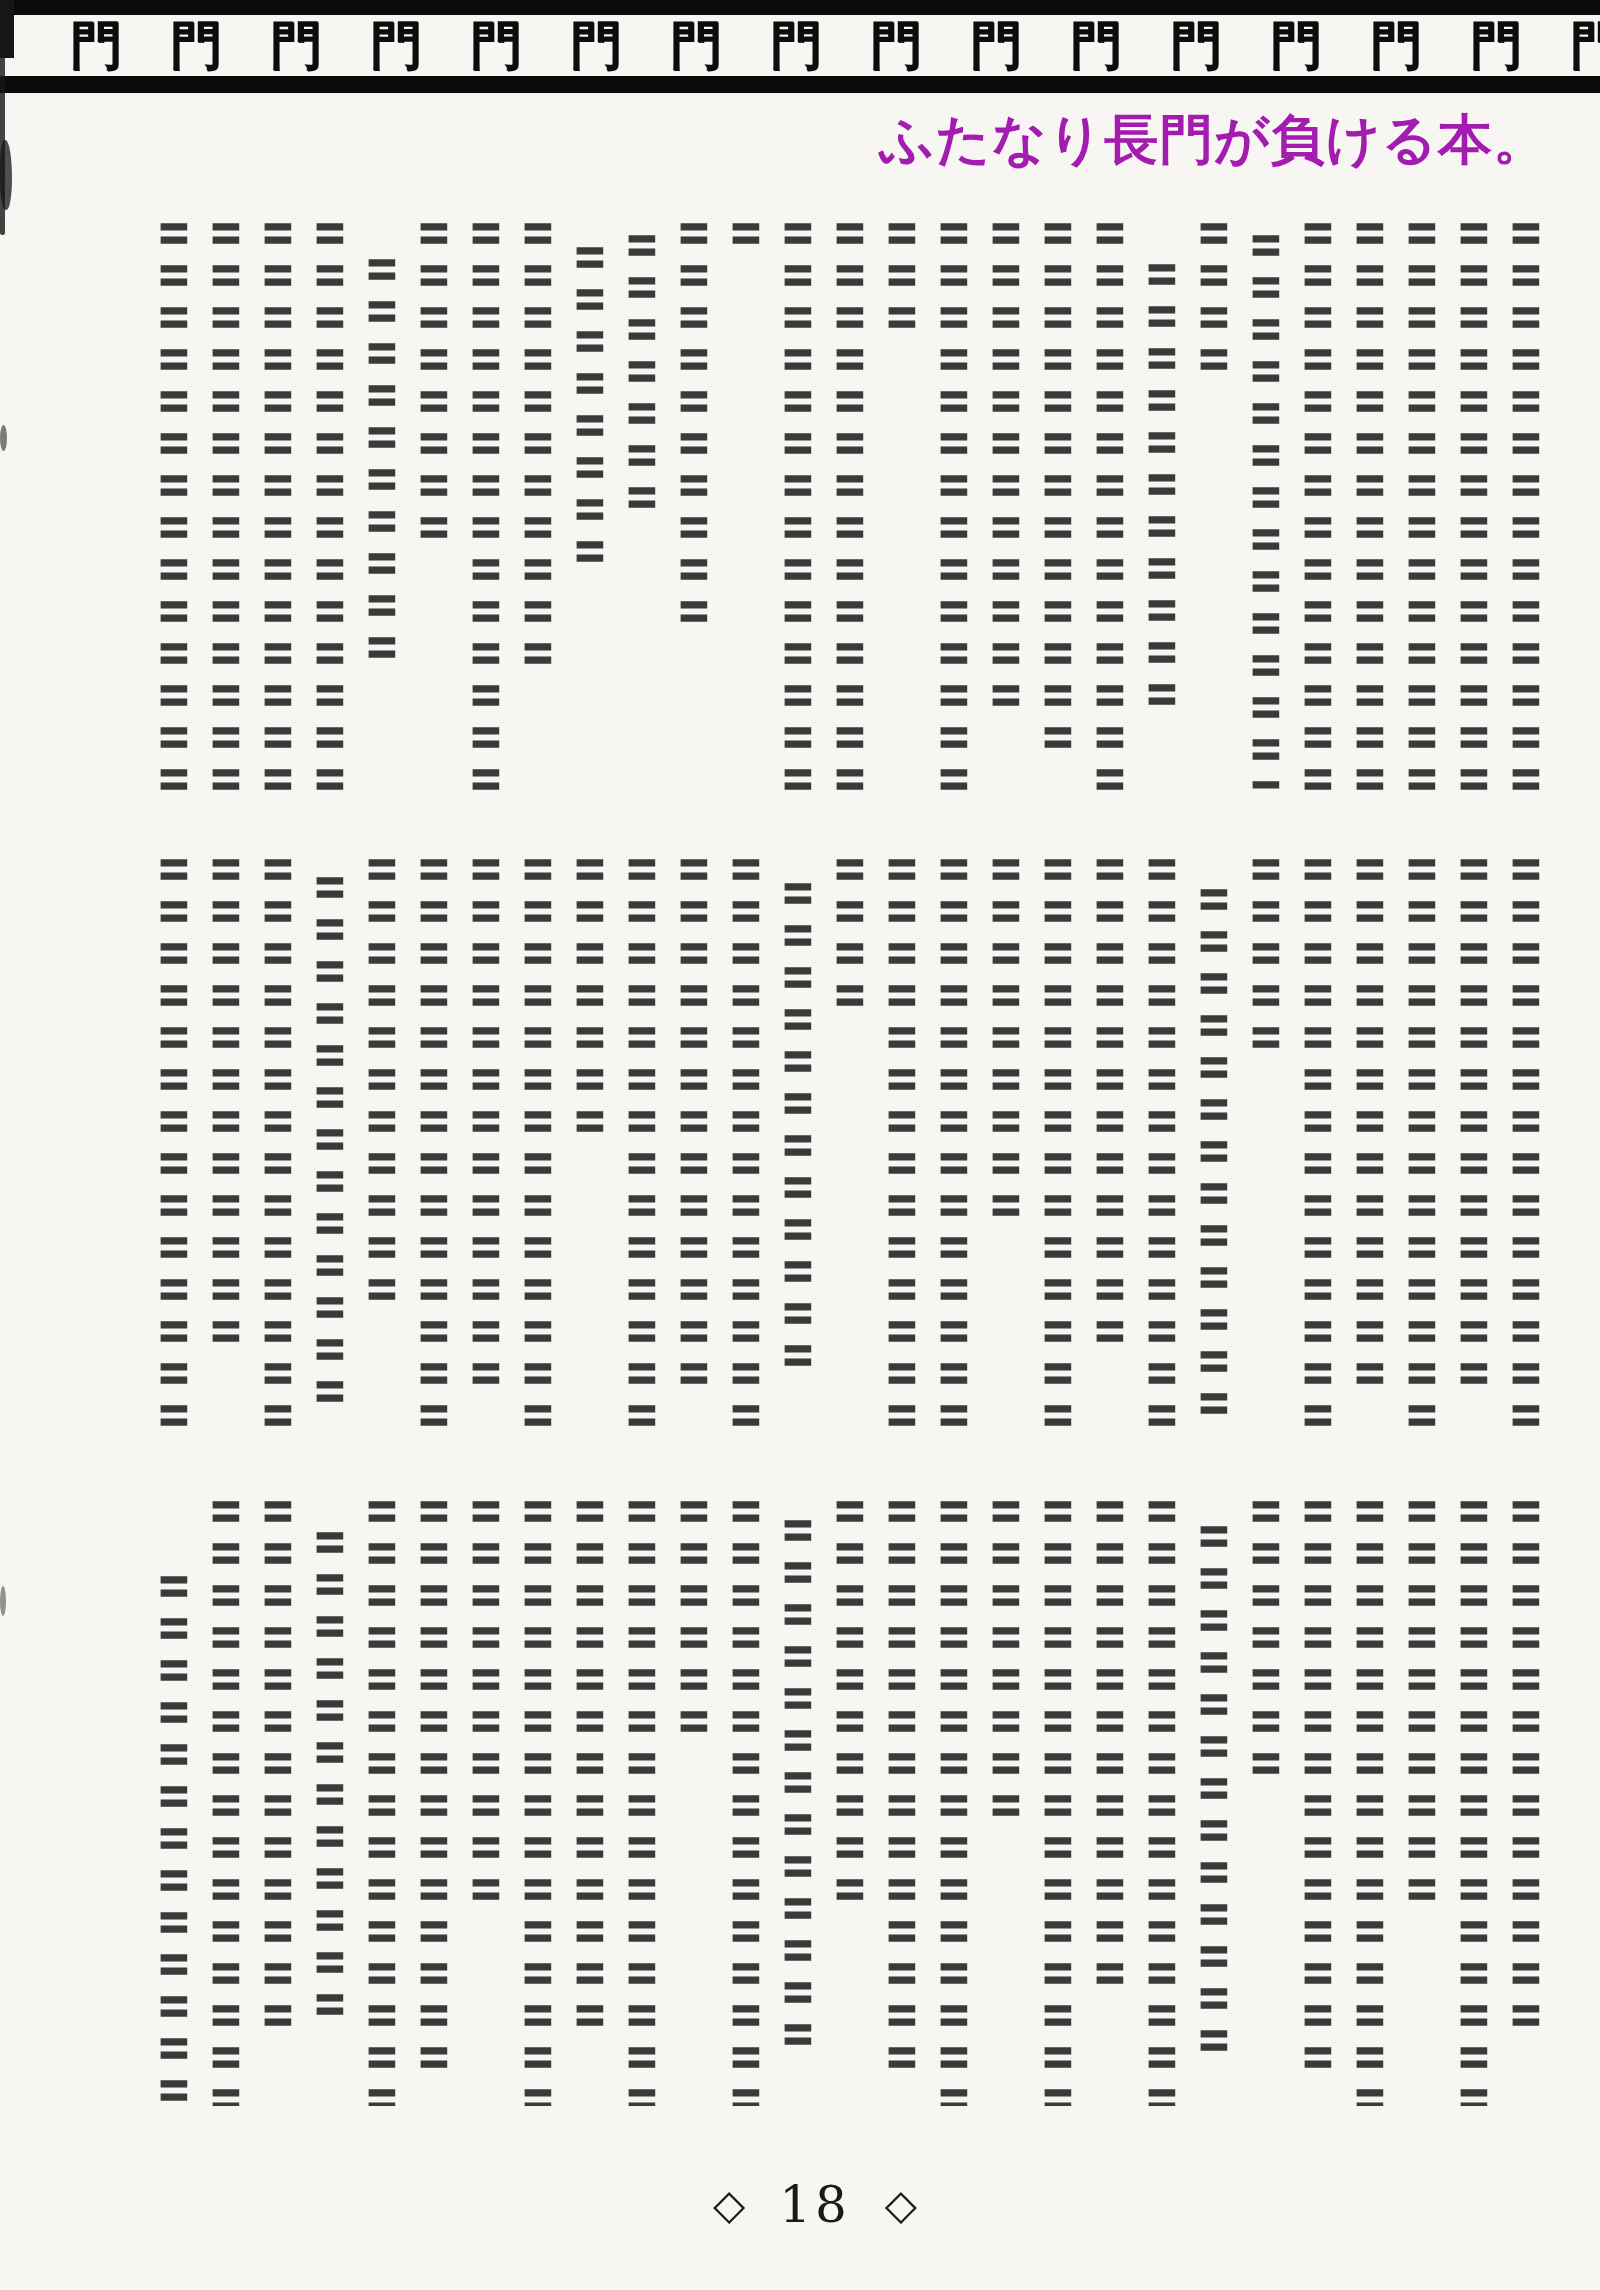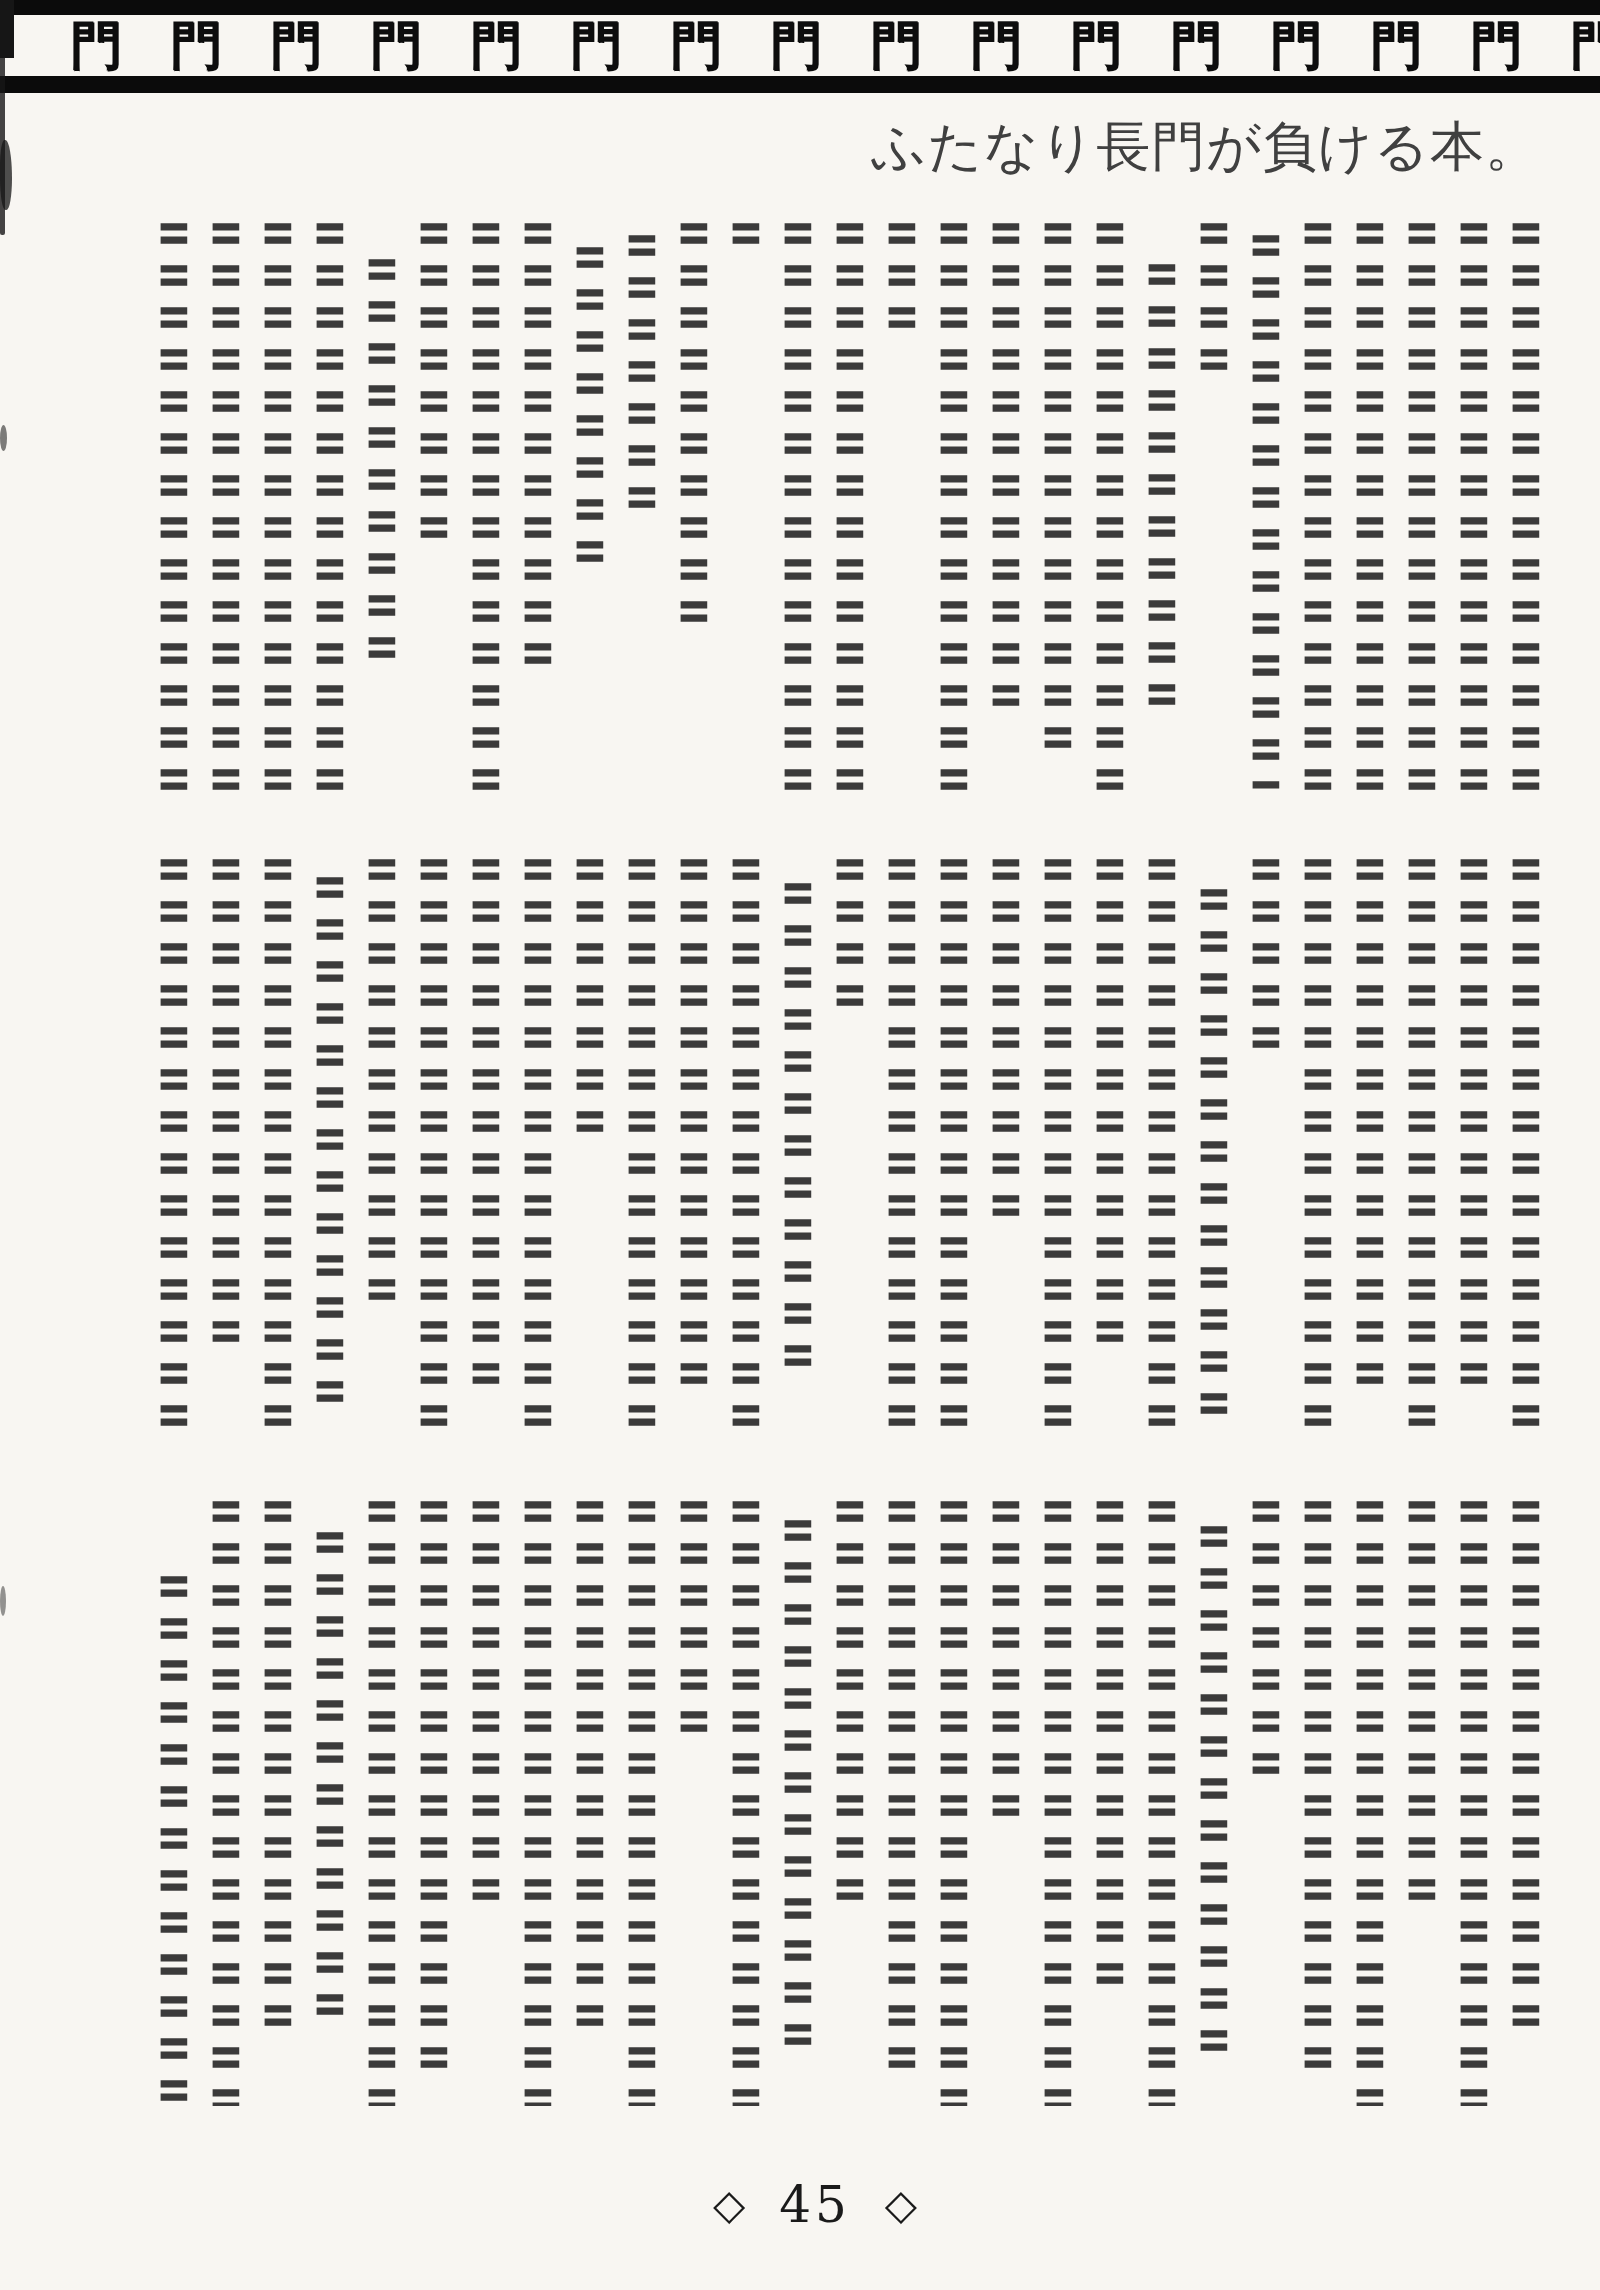--- a/index.html
+++ b/index.html
@@ -23,23 +23,23 @@
     overflow:hidden;
   }
   .gate{
     display:inline-block;width:100px;flex:0 0 100px;
     font-family:"DejaVu Sans","Liberation Sans",sans-serif;
     font-weight:900;font-size:52px;line-height:60px;
     color:#0d0d0d;text-shadow:1px 1px 0 #0d0d0d;
   }
   
   .title{
-    position:absolute;top:108px;right:52px;margin:8px;
-    font-size:54px;font-weight:400;line-height:1.15;
-    letter-spacing:1px;color:#404040;white-space:nowrap;
+    position:absolute;top:108px;right:52px;margin:0;
+    font-size:54px;font-weight:700;line-height:1.15;
+    letter-spacing:1px;color:#a21caf;white-space:nowrap;
   }
   
   .band{
     position:absolute;left:148px;right:55px;
     display:flex;flex-direction:row-reverse;
     justify-content:flex-start;gap:13px;
     overflow:hidden;
   }
   .band1{top:200px;height:592px;}
   .band2{top:836px;height:596px;}
@@ -181,21 +181,21 @@
       <div class="col" style="padding-top: 0px;">〓〓〓〓〓〓〓〓〓〓〓〓〓〓</div>
       <div class="col" style="padding-top: 0px;">〓〓〓〓〓〓〓〓〓〓〓〓〓〓〓</div>
       <div class="col" style="padding-top: 31px;">〓〓〓〓〓〓〓〓〓〓〓〓</div>
       <div class="col" style="padding-top: 0px;">〓〓〓〓〓〓〓〓〓〓〓〓〓</div>
       <div class="col" style="padding-top: 0px;">〓〓〓〓〓〓〓〓〓〓〓〓〓〓〓</div>
       <div class="col" style="padding-top: 75px;">〓〓〓〓〓〓〓〓〓〓〓〓〓</div>
     </section>
 
   <footer class="footer">
     <span class="diamond">◇</span>
-    <span class="pagenum">45</span>
+    <span class="pagenum">18</span>
     <span class="diamond">◇</span>
   </footer>
 
   <div class="artifact a1"></div>
   <div class="artifact a2"></div>
   <div class="artifact a3"></div>
   <div class="artifact a4"></div>
   <div class="artifact a5"></div>
 
 </div>

